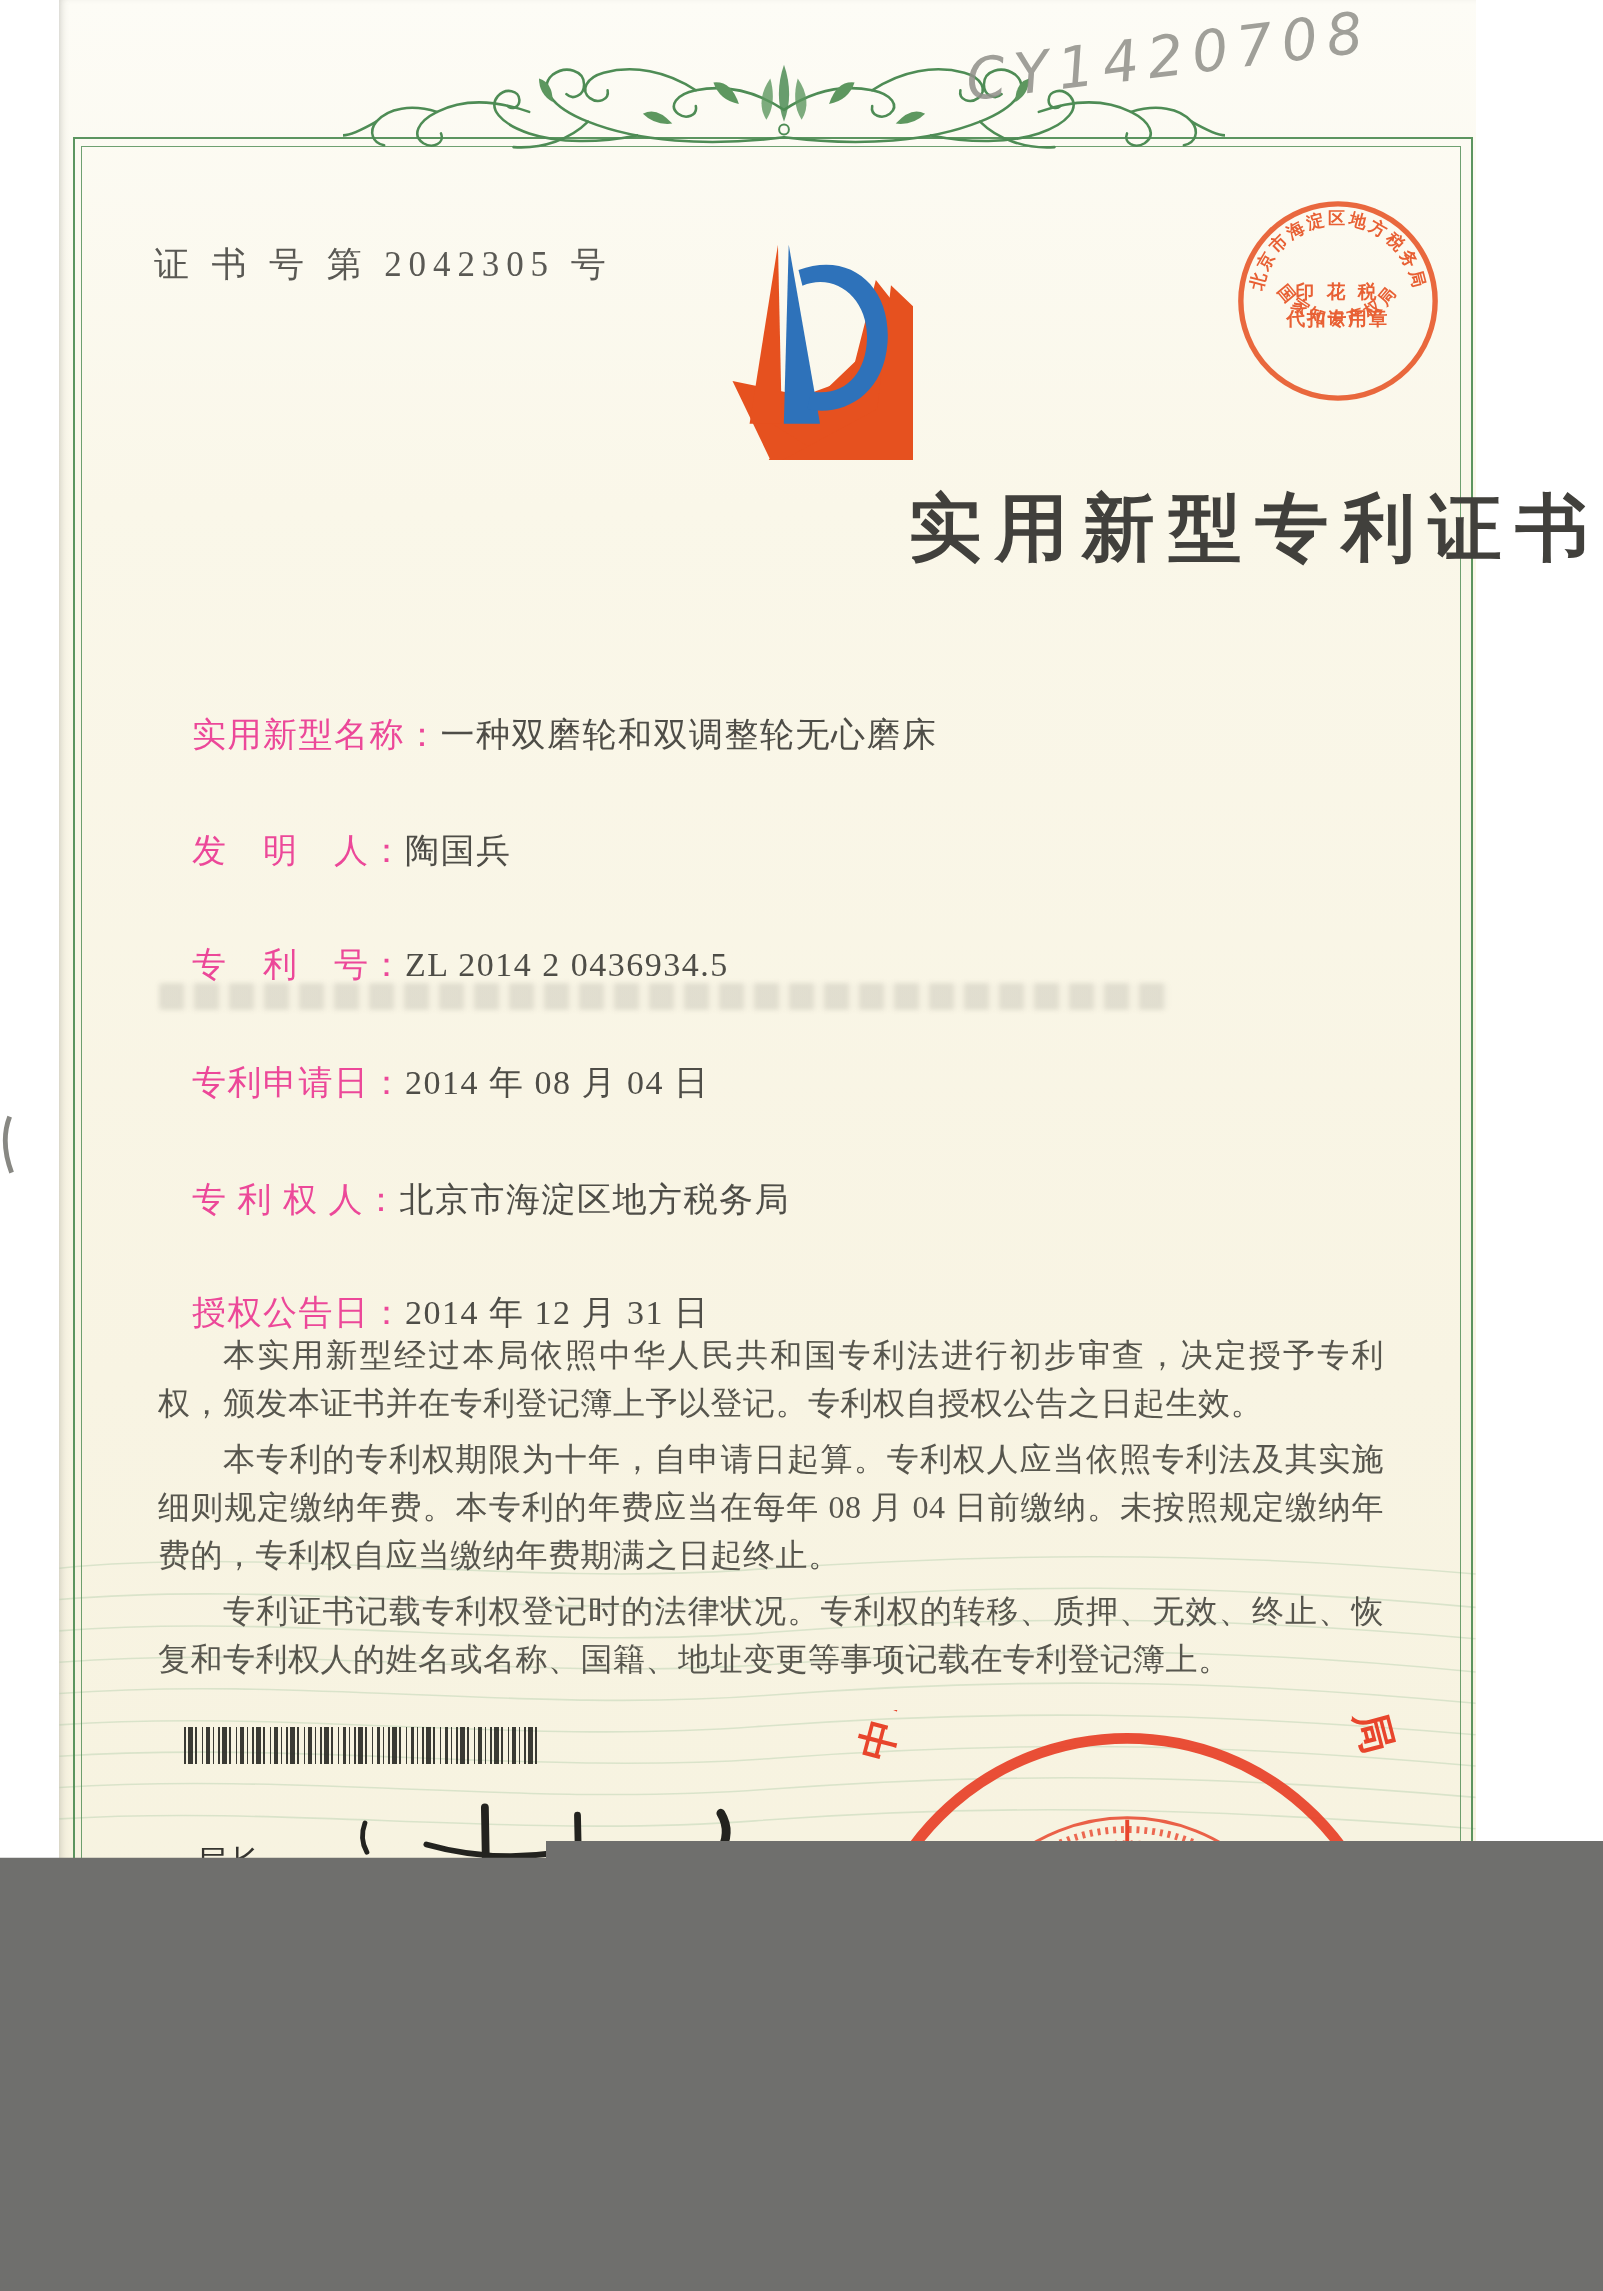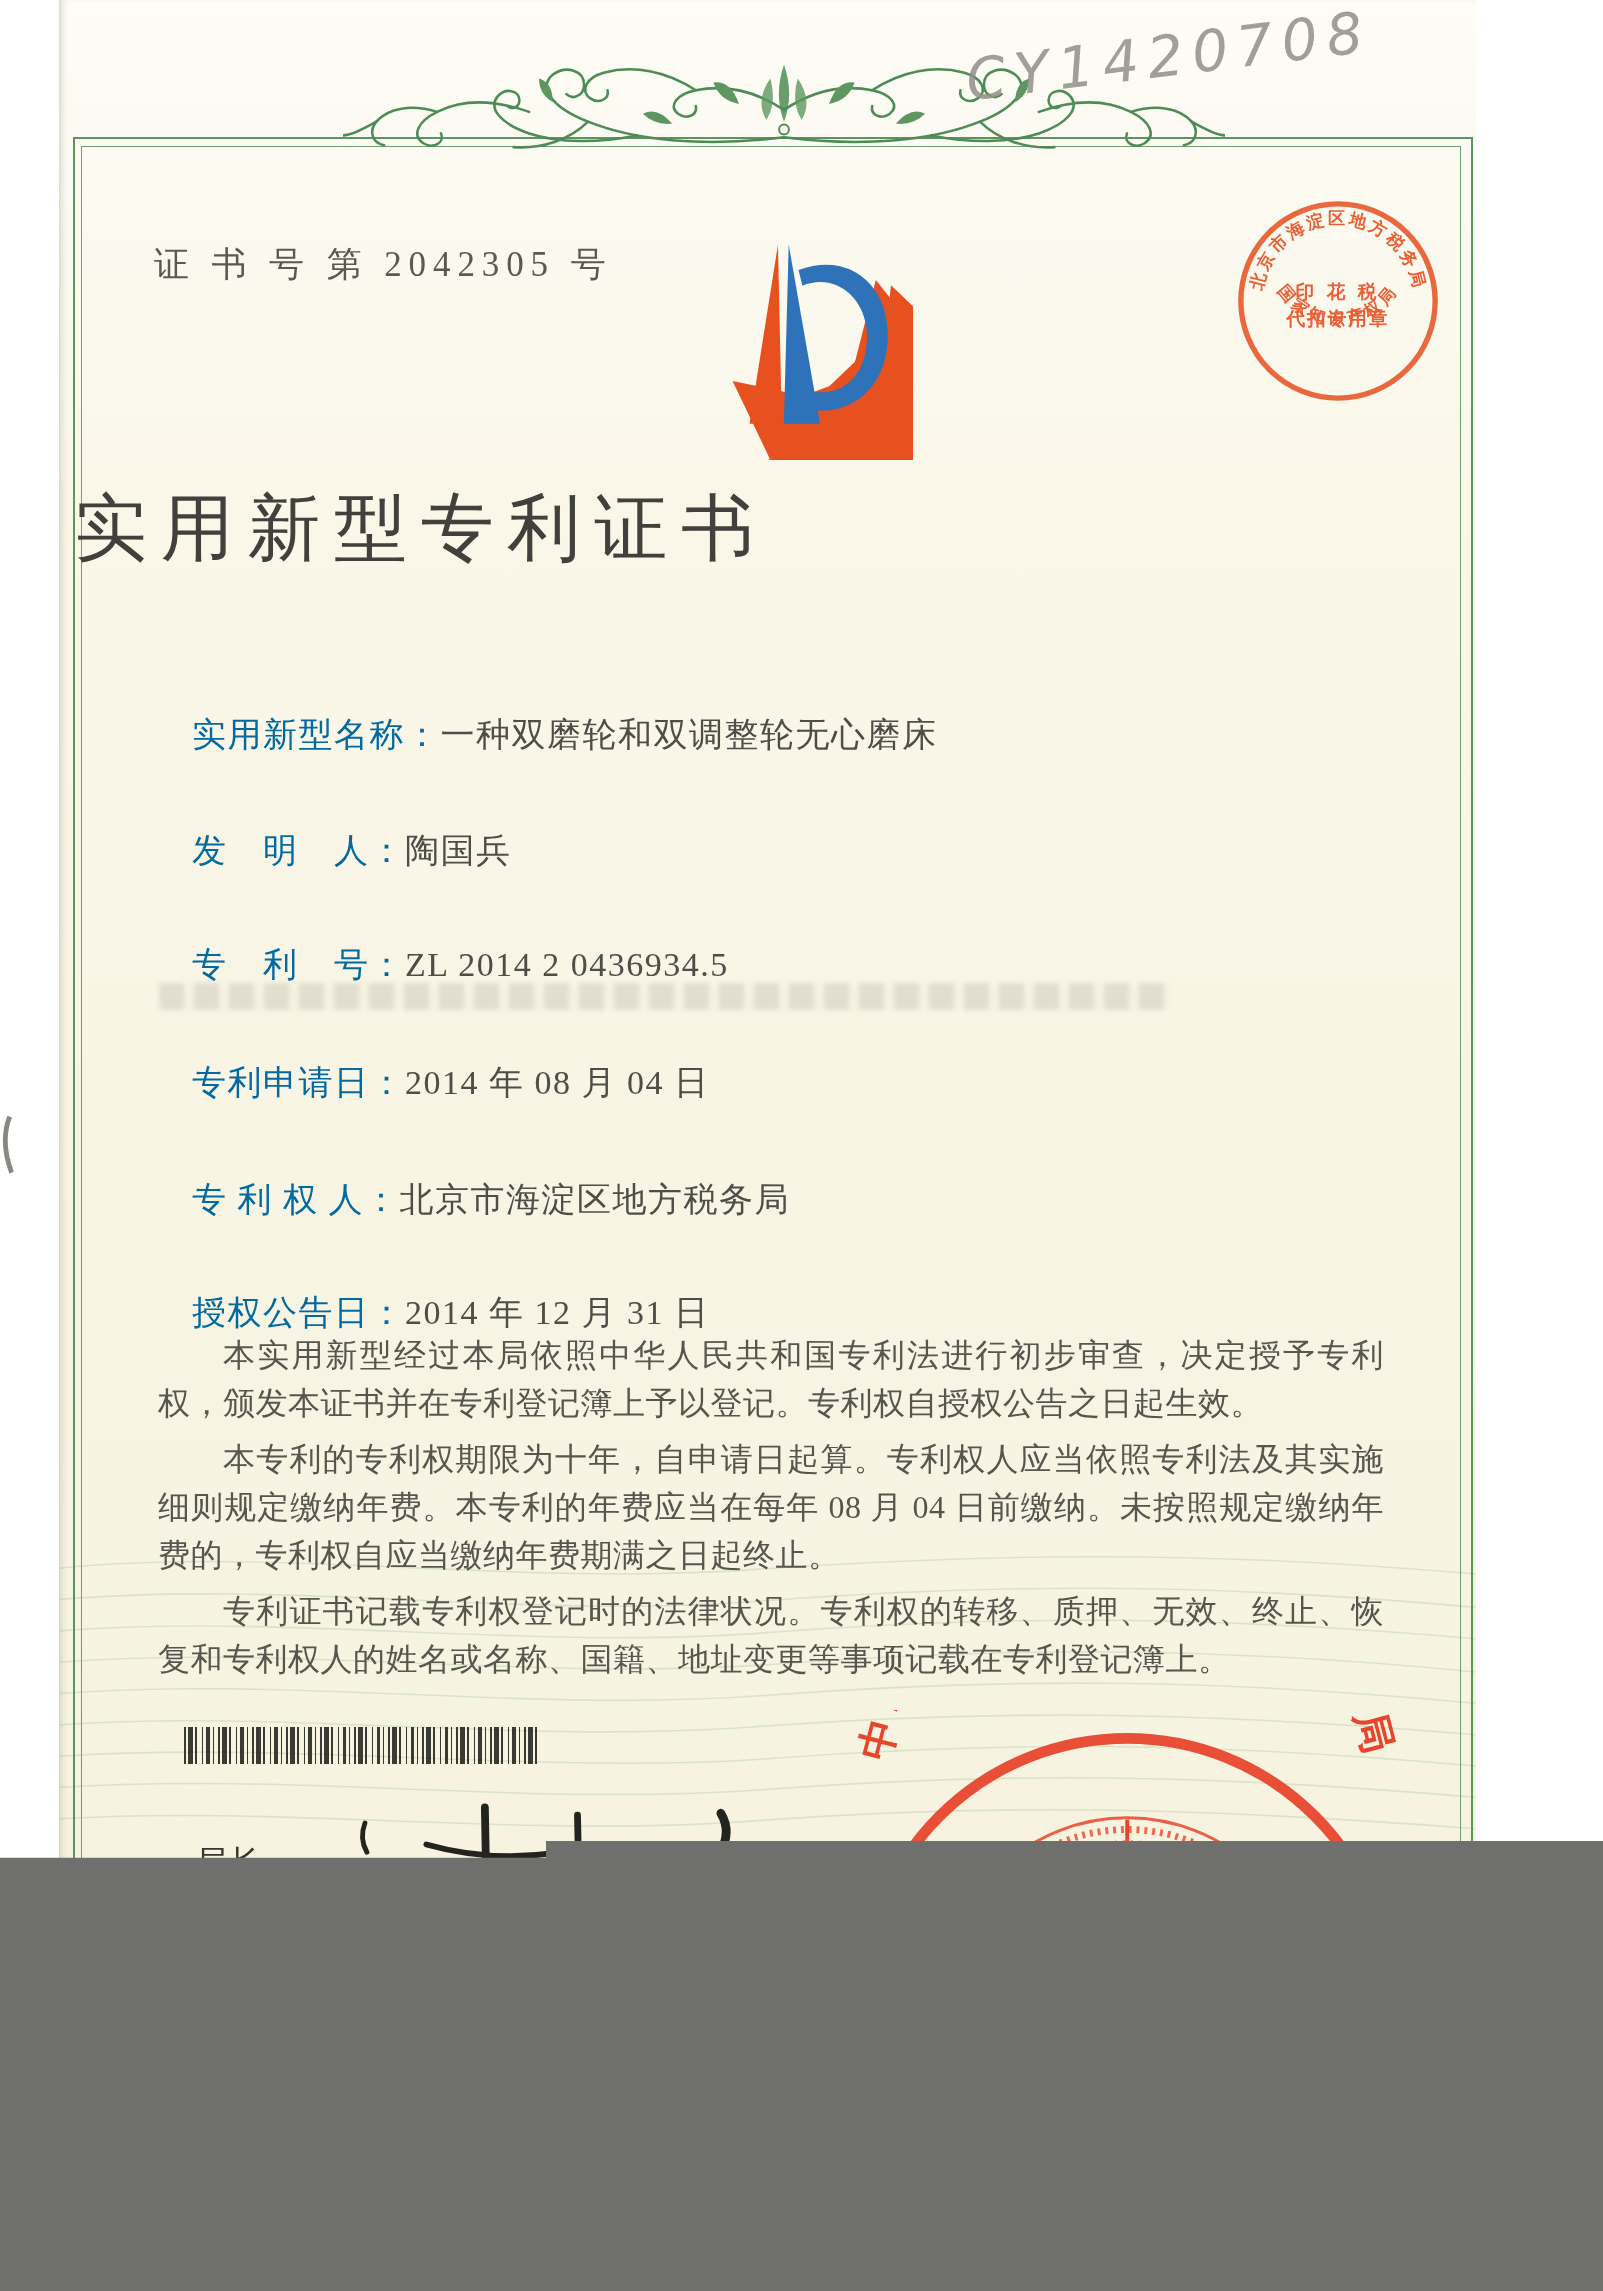--- a/index.html
+++ b/index.html
@@ -13,25 +13,25 @@
   
   .frame{left:73px;top:137px;width:1396px;height:2154px;border:2.5px solid #4a8a50;opacity:.9;}
   .frame-inner{left:81px;top:146px;width:1378px;height:2137px;border:1.5px solid #4a8a50;opacity:.8;}
   
   .handwriting{left:965px;top:25.5px;width:353px;transform:rotate(-7deg);
      font-family:"DejaVu Sans",sans-serif;font-style:italic;font-size:57px;
      color:#90908a;letter-spacing:8.8px;opacity:.85;}
   
   .certno{left:154px;top:241px;font-size:35px;color:#5a5954;letter-spacing:6.9px;white-space:pre;}
   
-  .title{left:74px;top:480px;width:1396px;text-align:left;font-size:73px;font-weight:400;
+  .title{left:74px;top:480px;width:1528px;text-align:right;font-size:73px;font-weight:700;
          color:#41403c;letter-spacing:13.7px;white-space:pre;}
   
   .row{left:152px;white-space:pre;font-size:34px;color:#4e4d47;letter-spacing:1.5px;}
-  .row .lbl{color:#0369a1;}
+  .row .lbl{color:#ec4899;}
   .ghost{left:159px;top:983px;width:1010px;height:27.4px;
      background:repeating-linear-gradient(90deg,rgba(150,148,136,.30) 0 25.5px,rgba(150,148,136,.04) 25.5px 35px);
      filter:blur(2.9px);border-radius:2.9px;opacity:.8;}
   
   .bodytext{left:150px;top:1323px;width:1242px;font-size:32px;line-height:48px;color:#57564e;
             text-align:justify;letter-spacing:0.5px;}
   .bodytext p{margin:8px;text-indent:65px;}
   
   .barcode{left:184px;top:1727px;width:357px;height:37px;opacity:.92;
     background:repeating-linear-gradient(90deg,

